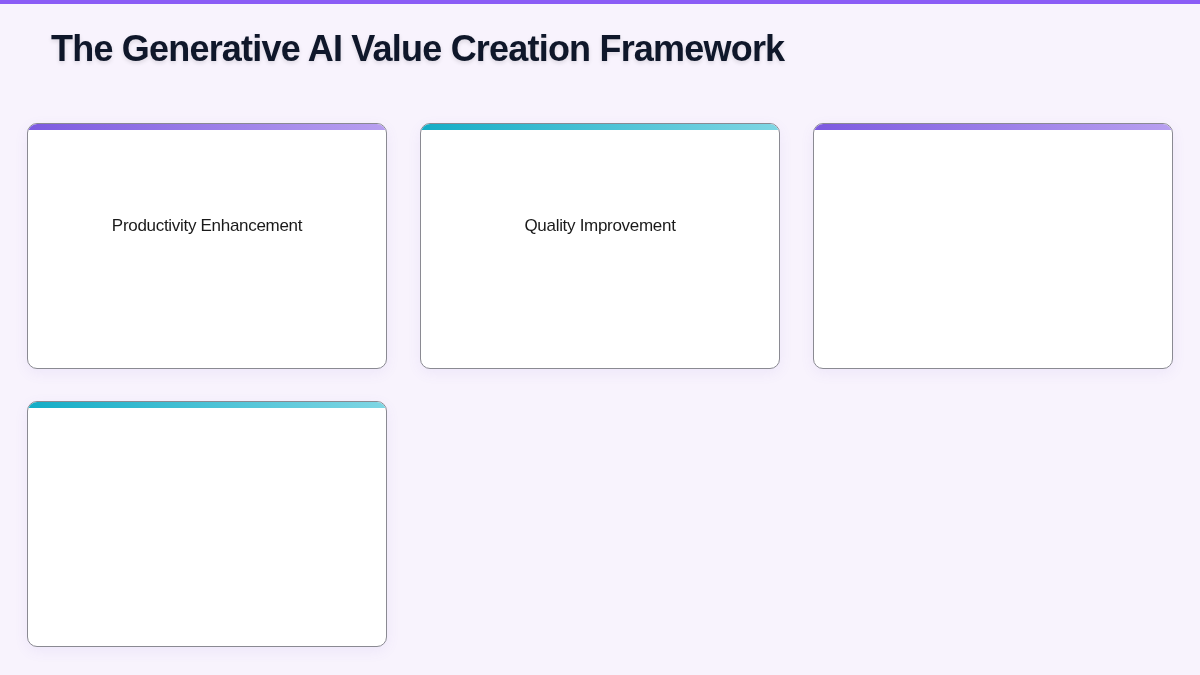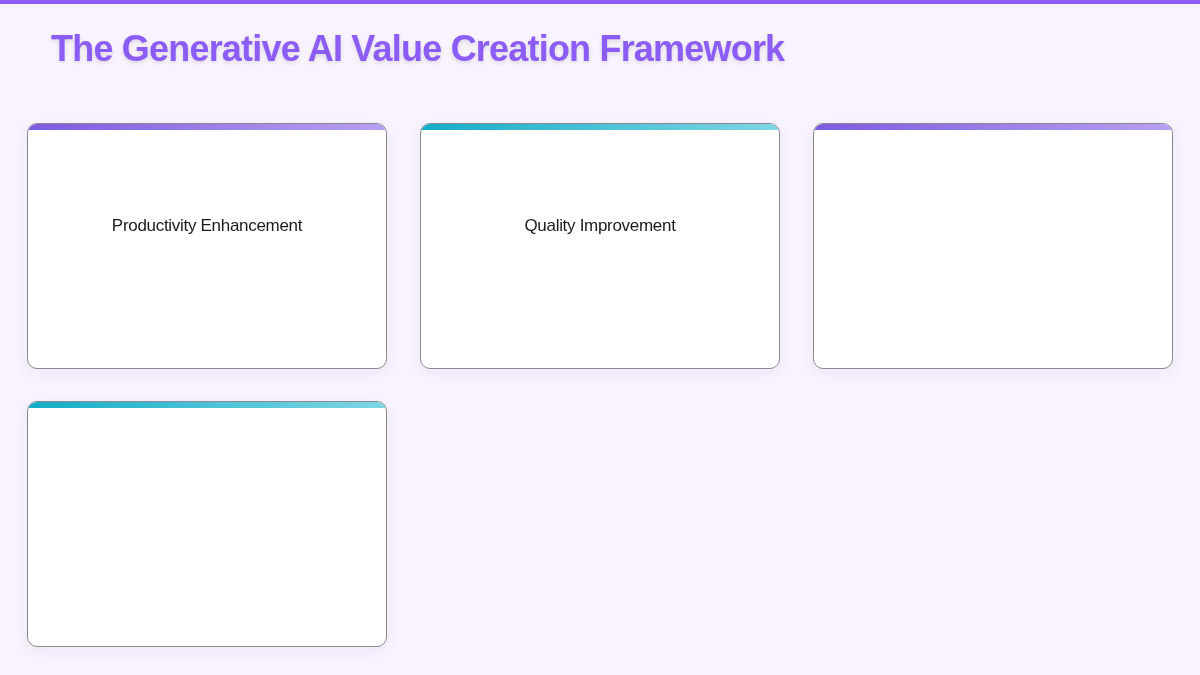--- a/index.html
+++ b/index.html
@@ -5,21 +5,21 @@
     html, body { margin:0; padding:0; }
     body {
       width:1200px; height:675px; overflow:hidden;
       background:#f8f3fd;
       font-family:"Liberation Sans", "DejaVu Sans", sans-serif;
       position:relative;
     }
     .top-bar { position:absolute; left:0; top:0; width:1200px; height:4px; background:#8b5cf6; }
     .title {
       position:absolute; left:51px; top:28px;
-      font-size:36px; font-weight:700; color:#8b5cf6;
+      font-size:36px; font-weight:700; color:#0f172a;
       letter-spacing:-0.8px;
       text-shadow:0 2px 4px rgba(0,0,0,0.12);
       margin:0;
     }
     .card {
       position:absolute; width:360px; height:246px;
       background:#ffffff; border:1px solid #8a8a92; border-radius:10px;
       box-shadow:0 4px 14px rgba(120,90,200,0.08);
       overflow:hidden; box-sizing:border-box;
     }

